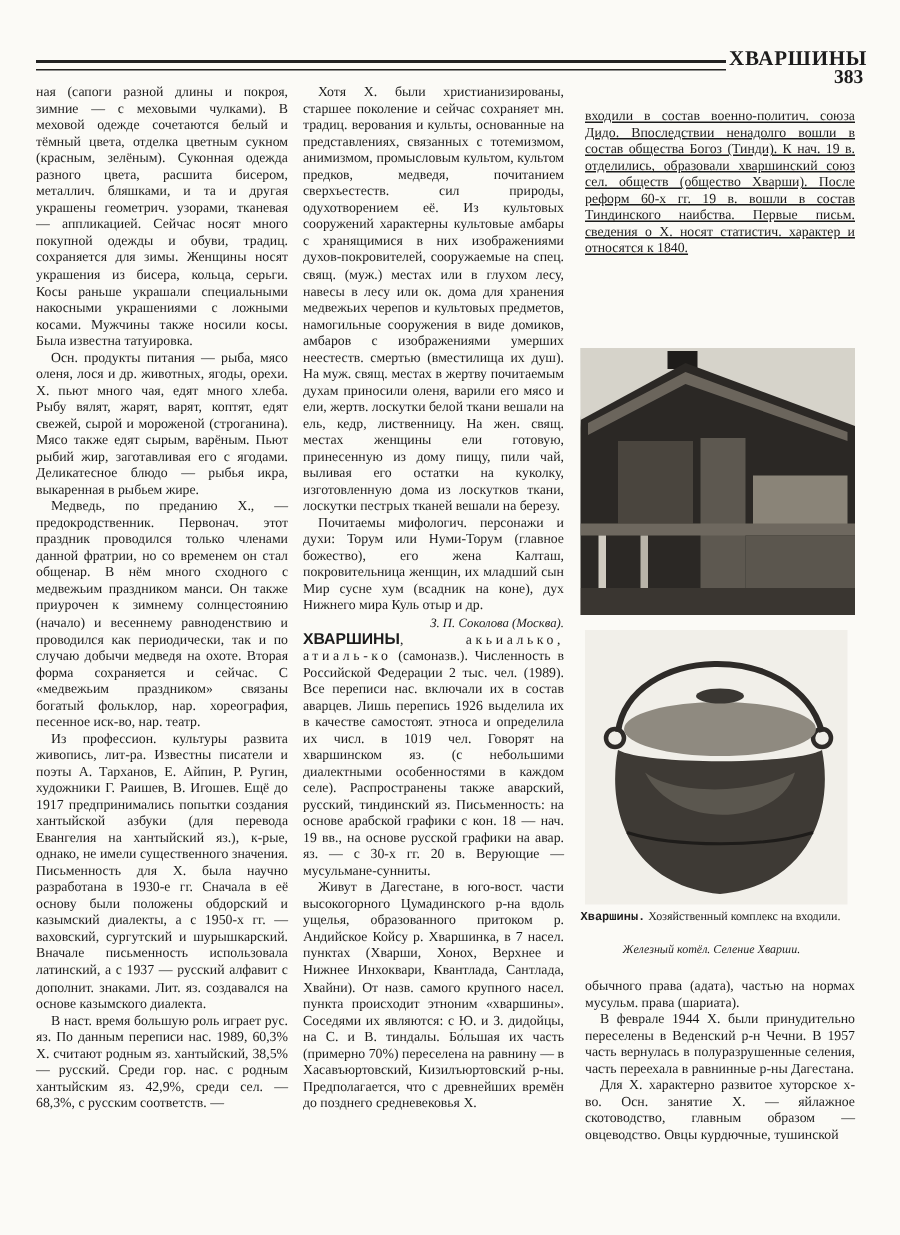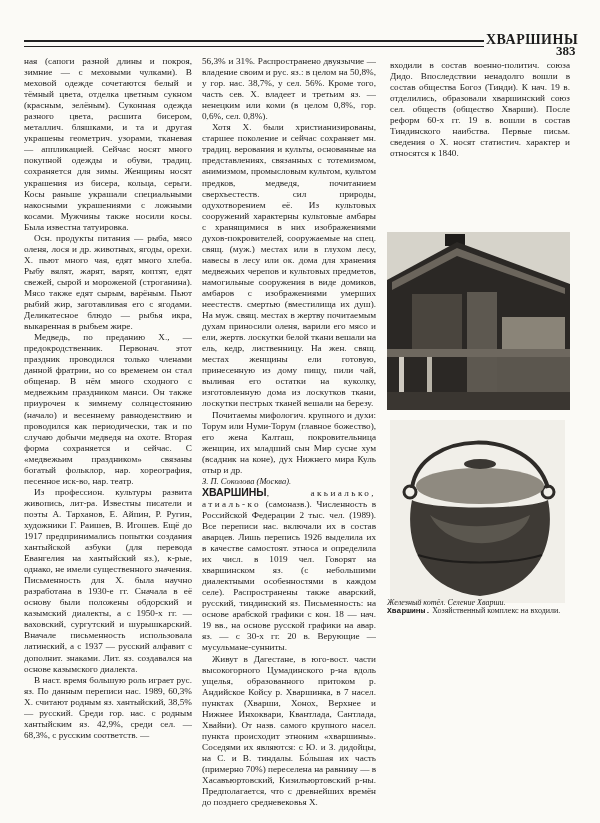--- a/index.html
+++ b/index.html
@@ -8,31 +8,31 @@
   .rule{position:absolute;left:24px;top:40px;height:4px;border-top:2px solid #222;border-bottom:1px solid #222;}
   .rule.r1{width:370px;}
   .rule.r2{left:394px;width:90px;top:40px;}
   .running-head{position:absolute;left:486px;top:32px;font-size:14px;font-weight:bold;letter-spacing:.5px;}
   .page-num{position:absolute;left:556px;top:43px;font-size:13px;font-weight:bold;}
   .col{position:absolute;font-size:9.2px;line-height:11.05px;text-align:justify;hyphens:auto;}
   .col p{margin:0;text-indent:0;}
   .col p.ind{text-indent:10px;}
   .c1{left:24px;top:56px;width:168px;}
   .c2{left:202px;top:56px;width:174px;}
-  .c3{left:390px;top:60px;width:180px;}
+  .c3{left:390px;top:72px;width:180px;text-decoration:underline;}
   .c3b{left:390px;top:652px;width:180px;}
-  .author{text-align:left;font-style:italic;font-size:8.5px;}
+  .author{text-align:right;font-style:italic;font-size:8.5px;}
   .headword{font-family:"Liberation Sans","DejaVu Sans",sans-serif;font-weight:bold;font-size:10.5px;}
   .spaced{letter-spacing:2.4px;}
   .photo{position:absolute;overflow:hidden;}
   .photo-house{left:387px;top:232px;width:183px;height:178px;background:linear-gradient(#c9c6bd 0%,#d8d5cc 25%,#3a3631 30%,#2a2724 60%,#4a4540 85%,#5a554e 100%);}
   .photo-pot{left:390px;top:420px;width:175px;height:183px;background:#f2f0ea;}
   .caption{position:absolute;left:387px;width:185px;font-size:8px;line-height:10px;}
   .cap1{top:606px;}
-  .cap2{top:598px;font-style:italic;}
+  .cap2{top:628px;font-style:italic;margin-left:28px;}
   .cap1 b{font-weight:bold;font-family:Liberation Mono, monospace;}
 </style>
 </head>
 <body>
 
 <div class="page">
 
   <div class="rule r1"></div>
   <div class="rule r2"></div>
   <div class="running-head">ХВАРШИНЫ</div>
@@ -40,23 +40,22 @@
 
   <div class="col c1">
     <p>ная (сапоги разной длины и покроя, зимние — с меховыми чулками). В меховой одежде сочетаются белый и тёмный цвета, отделка цветным сукном (красным, зелёным). Суконная одежда разного цвета, расшита бисером, металлич. бляшками, и та и другая украшены геометрич. узорами, тканевая — аппликацией. Сейчас носят много покупной одежды и обуви, традиц. сохраняется для зимы. Женщины носят украшения из бисера, кольца, серьги. Косы раньше украшали специальными накосными украшениями с ложными косами. Мужчины также носили косы. Была известна татуировка.</p>
     <p class="ind">Осн. продукты питания — рыба, мясо оленя, лося и др. животных, ягоды, орехи. Х. пьют много чая, едят много хлеба. Рыбу вялят, жарят, варят, коптят, едят свежей, сырой и мороженой (строганина). Мясо также едят сырым, варёным. Пьют рыбий жир, заготавливая его с ягодами. Деликатесное блюдо — рыбья икра, выкаренная в рыбьем жире.</p>
     <p class="ind">Медведь, по преданию Х., — предокродственник. Первонач. этот праздник проводился только членами данной фратрии, но со временем он стал общенар. В нём много сходного с медвежьим праздником манси. Он также приурочен к зимнему солнцестоянию (начало) и весеннему равноденствию и проводился как периодически, так и по случаю добычи медведя на охоте. Вторая форма сохраняется и сейчас. С «медвежьим праздником» связаны богатый фольклор, нар. хореография, песенное иск-во, нар. театр.</p>
     <p class="ind">Из профессион. культуры развита живопись, лит-ра. Известны писатели и поэты А. Тарханов, Е. Айпин, Р. Ругин, художники Г. Раишев, В. Игошев. Ещё до 1917 предпринимались попытки создания хантыйской азбуки (для перевода Евангелия на хантыйский яз.), к-рые, однако, не имели существенного значения. Письменность для Х. была научно разработана в 1930-е гг. Сначала в её основу были положены обдорский и казымский диалекты, а с 1950-х гг. — ваховский, сургутский и шурышкарский. Вначале письменность использовала латинский, а с 1937 — русский алфавит с дополнит. знаками. Лит. яз. создавался на основе казымского диалекта.</p>
     <p class="ind">В наст. время большую роль играет рус. яз. По данным переписи нас. 1989, 60,3% Х. считают родным яз. хантыйский, 38,5% — русский. Среди гор. нас. с родным хантыйским яз. 42,9%, среди сел. — 68,3%, с русским соответств. —</p>
   </div>
 
   <div class="col c2">
-    <p>56,3% и 31%. Распространено двуязычие — владение своим и рус. яз.: в целом на 50,8%, у гор. нас. 38,7%, у сел. 56%. Кроме того, часть сев. Х. владеет и третьим яз. — ненецким или коми (в целом 0,8%, гор. 0,6%, сел. 0,8%).</p>
     <p class="ind">Хотя Х. были христианизированы, старшее поколение и сейчас сохраняет мн. традиц. верования и культы, основанные на представлениях, связанных с тотемизмом, анимизмом, промысловым культом, культом предков, медведя, почитанием сверхъестеств. сил природы, одухотворением её. Из культовых сооружений характерны культовые амбары с хранящимися в них изображениями духов-покровителей, сооружаемые на спец. свящ. (муж.) местах или в глухом лесу, навесы в лесу или ок. дома для хранения медвежьих черепов и культовых предметов, намогильные сооружения в виде домиков, амбаров с изображениями умерших неестеств. смертью (вместилища их душ). На муж. свящ. местах в жертву почитаемым духам приносили оленя, варили его мясо и ели, жертв. лоскутки белой ткани вешали на ель, кедр, лиственницу. На жен. свящ. местах женщины ели готовую, принесенную из дому пищу, пили чай, выливая его остатки на куколку, изготовленную дома из лоскутков ткани, лоскутки пестрых тканей вешали на березу.</p>
-    <p class="ind">Почитаемы мифологич. крупного и духи: Торум или Нуми-Торум (главное божество), его жена Калташ, покровительница женщин, их младший сын Мир сусне хум (всадник на коне), дух Нижнего мира Куль отыр и др.</p>
+    <p class="ind">Почитаемы мифологич. персонажи и духи: Торум или Нуми-Торум (главное божество), его жена Калташ, покровительница женщин, их младший сын Мир сусне хум (всадник на коне), дух Нижнего мира Куль отыр и др.</p>
     <p class="author">З. П. Соколова (Москва).</p>
     <p><span class="headword">ХВАРШИНЫ</span>, <span class="spaced">акьиалько, атиаль-ко</span> <span>(самоназв.). Численность в Российской Федерации 2 тыс. чел. (1989). Все переписи нас. включали их в состав аварцев. Лишь перепись 1926 выделила их в качестве самостоят. этноса и определила их числ. в 1019 чел. Говорят на хваршинском яз. (с небольшими диалектными особенностями в каждом селе). Распространены также аварский, русский, тиндинский яз. Письменность: на основе арабской графики с кон. 18 — нач. 19 вв., на основе русской графики на авар. яз. — с 30-х гг. 20 в. Верующие — мусульмане-сунниты.</span></p>
     <p class="ind">Живут в Дагестане, в юго-вост. части высокогорного Цумадинского р-на вдоль ущелья, образованного притоком р. Андийское Койсу р. Хваршинка, в 7 насел. пунктах (Хварши, Хонох, Верхнее и Нижнее Инхоквари, Квантлада, Сантлада, Хвайни). От назв. самого крупного насел. пункта происходит этноним «хваршины». Соседями их являются: с Ю. и З. дидойцы, на С. и В. тиндалы. Бо́льшая их часть (примерно 70%) переселена на равнину — в Хасавъюртовский, Кизилъюртовский р-ны. Предполагается, что с древнейших времён до позднего средневековья Х.</p>
   </div>
 
   <div class="col c3">
     <p>входили в состав военно-политич. союза Дидо. Впоследствии ненадолго вошли в состав общества Богоз (Тинди). К нач. 19 в. отделились, образовали хваршинский союз сел. обществ (общество Хварши). После реформ 60-х гг. 19 в. вошли в состав Тиндинского наибства. Первые письм. сведения о Х. носят статистич. характер и относятся к 1840.</p>
   </div>
 
   <div class="photo photo-house">
@@ -87,15 +86,18 @@
       <path d="M22,80 C14,120 30,170 90,176 C150,170 166,120 158,80 C140,90 40,90 22,80 Z" fill="#3e3a35"></path>
       <path d="M40,95 C60,110 110,110 140,95 C130,130 60,135 40,95 Z" fill="#6f6a61" opacity="0.6"></path>
       <path d="M28,135 C60,145 120,145 152,135" stroke="#1e1c1a" stroke-width="2" fill="none"></path>
     </svg>
   </div>
 
   <div class="caption cap1"><b>Хваршины.</b><span> Хозяйственный комплекс на входили.</span></div>
   <div class="caption cap2">Железный котёл. Селение Хварши.</div>
 
   <div class="col c3b">
+    <p>обычного права (адата), частью на нормах мусульм. права (шариата).</p>
+    <p class="ind">В феврале 1944 Х. были принудительно переселены в Веденский р-н Чечни. В 1957 часть вернулась в полуразрушенные селения, часть переехала в равнинные р-ны Дагестана.</p>
+    <p class="ind">Для Х. характерно развитое хуторское х-во. Осн. занятие Х. — яйлажное скотоводство, главным образом — овцеводство. Овцы курдючные, тушинской</p>
   </div>
 
 </div>
 
 </body></html>

